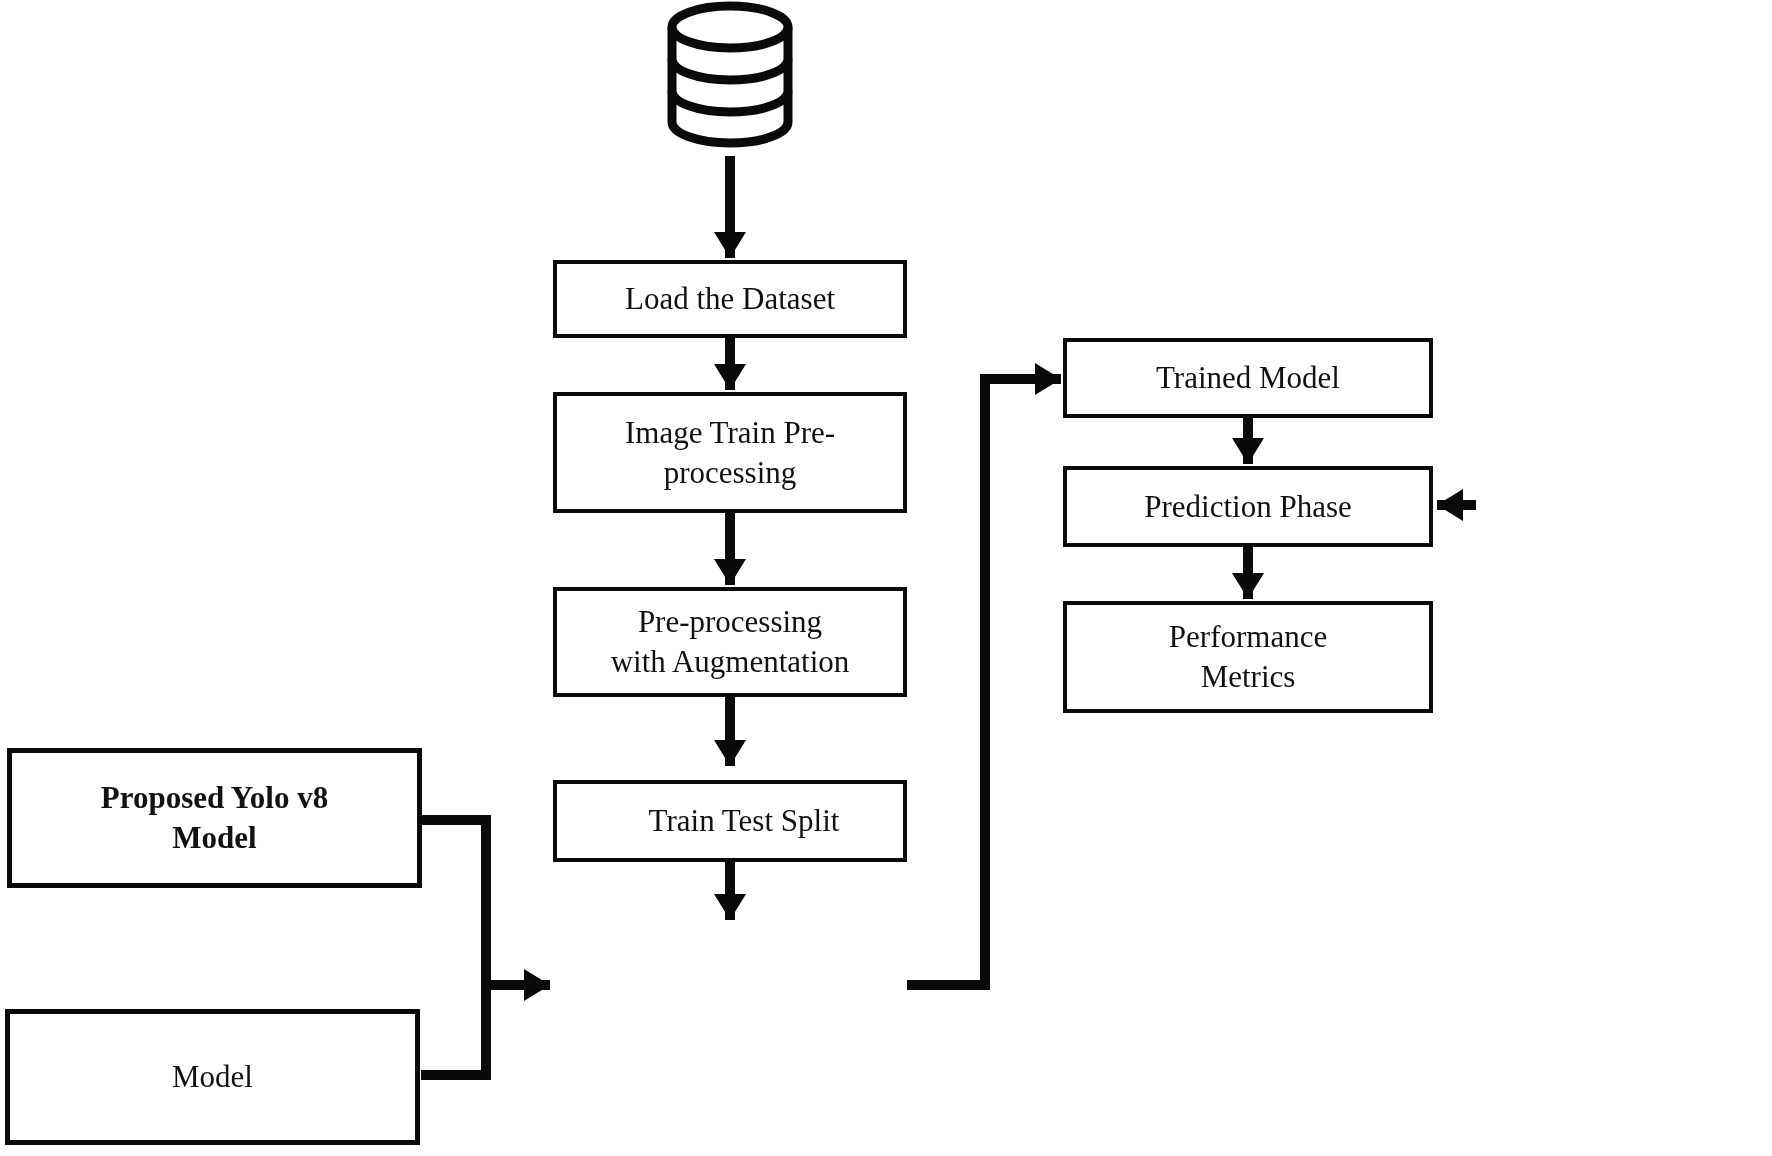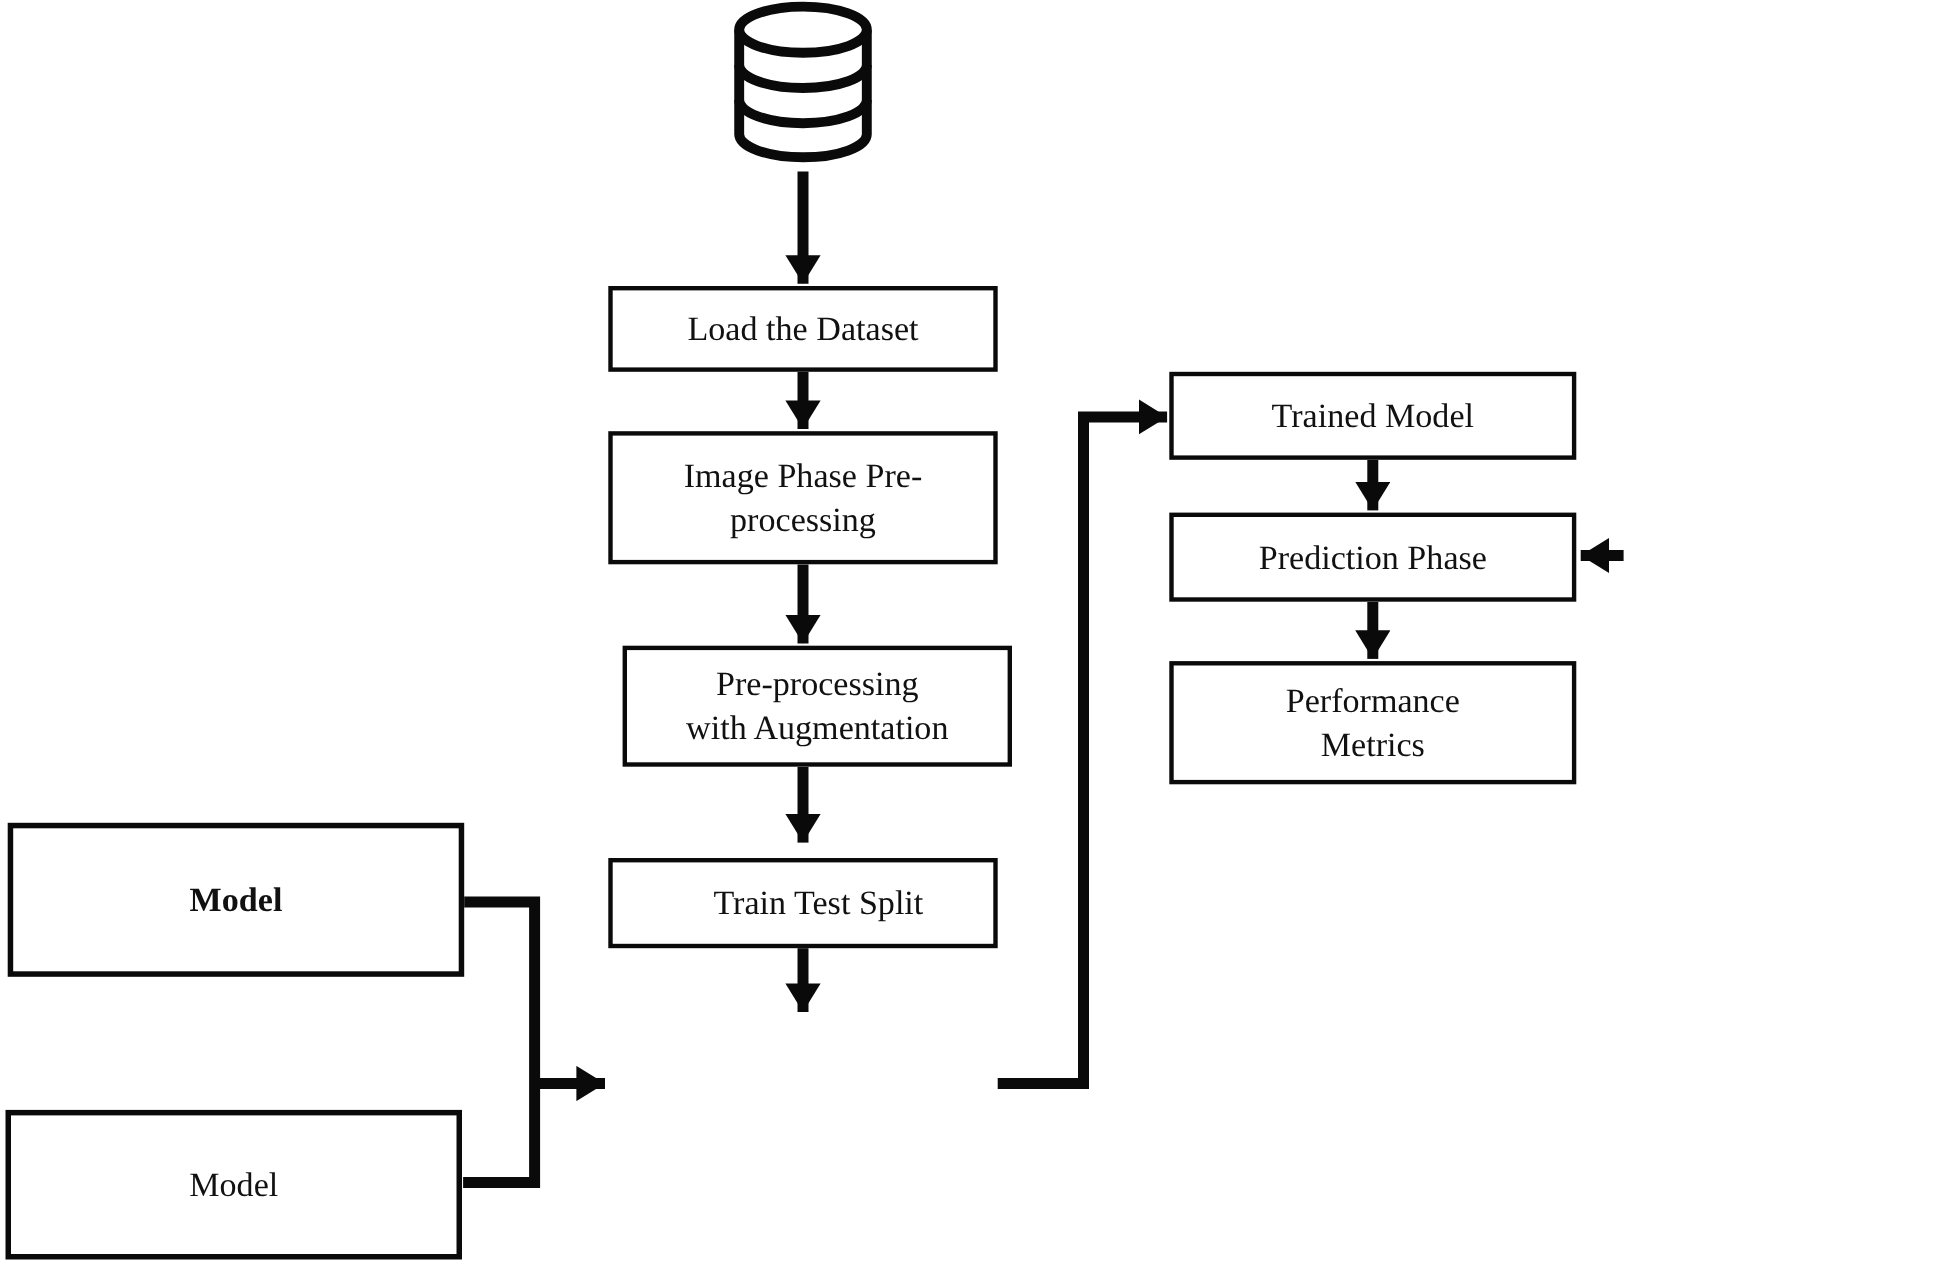--- a/index.html
+++ b/index.html
@@ -16,21 +16,21 @@
   .wires marker path{fill:var(--line,#000); stroke:none;}
   .node{
     position:absolute; z-index:2; box-sizing:border-box;
     background:#fff; border:4px solid var(--box-border,#000);
     display:flex; flex-direction:column; align-items:center; justify-content:center;
     text-align:center; color:var(--text,#000); font-size:31px; line-height:1.28;
   }
   .node .l{display:block; white-space:nowrap;}
   #n-load     {left:553px; top:260px;  width:354px; height:78px;}
   #n-imagelabel{left:553px; top:392px; width:354px; height:121px;}
-  #n-augment  {left:566px; top:587px;  width:354px; height:110px;text-align:center;}
+  #n-augment  {left:553px; top:587px;  width:354px; height:110px;text-align:center;}
   #n-split    {left:553px; top:780px;  width:354px; height:82px;padding-left:28px;}
   #n-detect   {left:552px; top:922px;  width:355px; height:126px;
                background:var(--accent-fill,#4472C4); border:6px solid var(--accent-border,#2E5395);
                color:var(--accent-text,#fff); font-weight:bold; font-size:33px;}
   #n-proposed {left:7px;   top:748px;  width:415px; height:140px; border-width:5px; font-weight:bold;}
   #n-existing {left:5px;   top:1009px; width:415px; height:136px; border-width:5px;}
   #n-trained  {left:1063px;top:338px;  width:370px; height:80px;}
   #n-predict  {left:1063px;top:466px;  width:370px; height:81px;}
   #n-metrics  {left:1063px;top:601px;  width:370px; height:112px;font-family:Liberation Serif, serif;}
   #n-testdata {left:1487px;top:453px;  width:276px; height:84px;}
@@ -66,35 +66,36 @@
     <path d="M17,59 A58 21 0 0 0 133,59" fill="none"></path>
     <path d="M17,91 A58 21 0 0 0 133,91" fill="none"></path>
     <ellipse cx="75" cy="27" rx="58" ry="21"></ellipse>
   </svg>
 
   <div class="node" id="n-load">
     <span class="l">Load the Dataset</span>
   </div>
 
   <div class="node" id="n-imagelabel">
-    <span class="l">Image Phase Pre-</span>
+    <span class="l">Image Train Pre-</span>
     <span class="l">processing</span>
   </div>
 
   <div class="node" id="n-augment">
     <span class="l">Pre-processing</span>
     <span class="l">with Augmentation</span>
   </div>
 
   <div class="node" id="n-split">
     <span class="l">Train Test Split</span>
   </div>
 
 
   <div class="node" id="n-proposed">
+    <span class="l">Proposed Yolo v8</span>
     <span class="l">Model</span>
   </div>
 
   <div class="node" id="n-existing">
     <span class="l">Model</span>
   </div>
 
   <div class="node" id="n-predict">
     <span class="l">Prediction Phase</span>
   </div>

